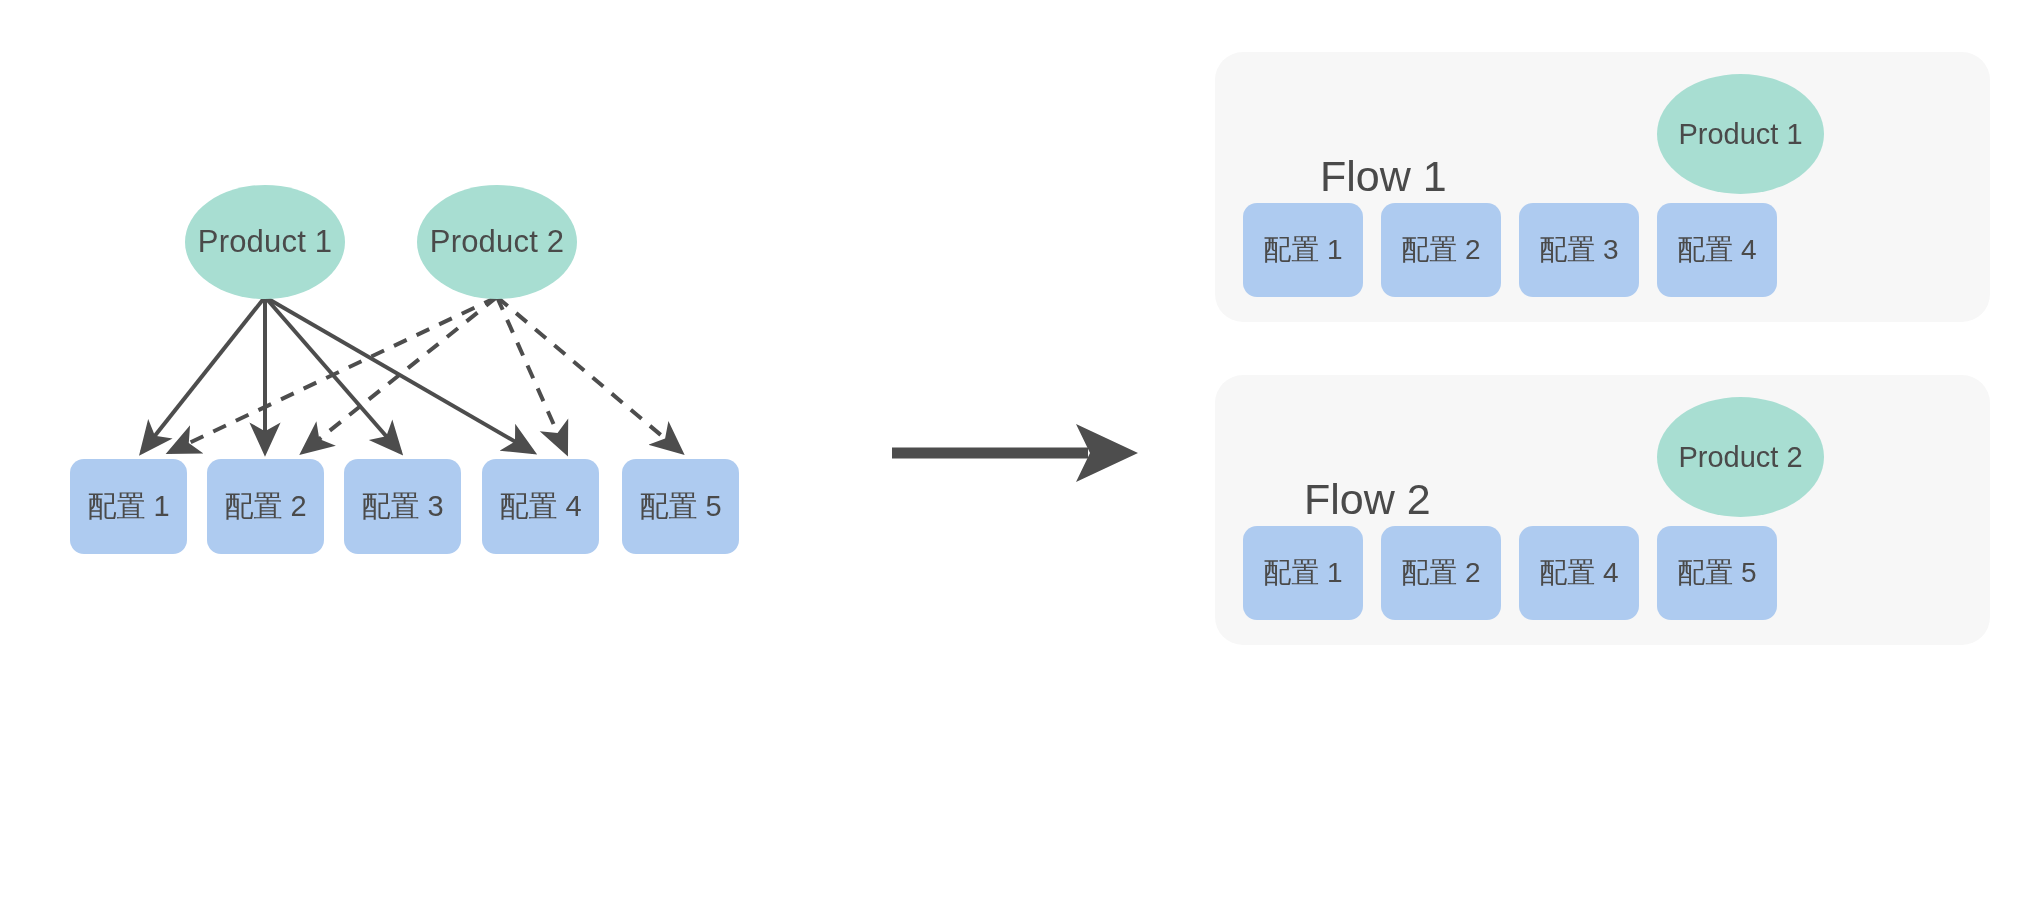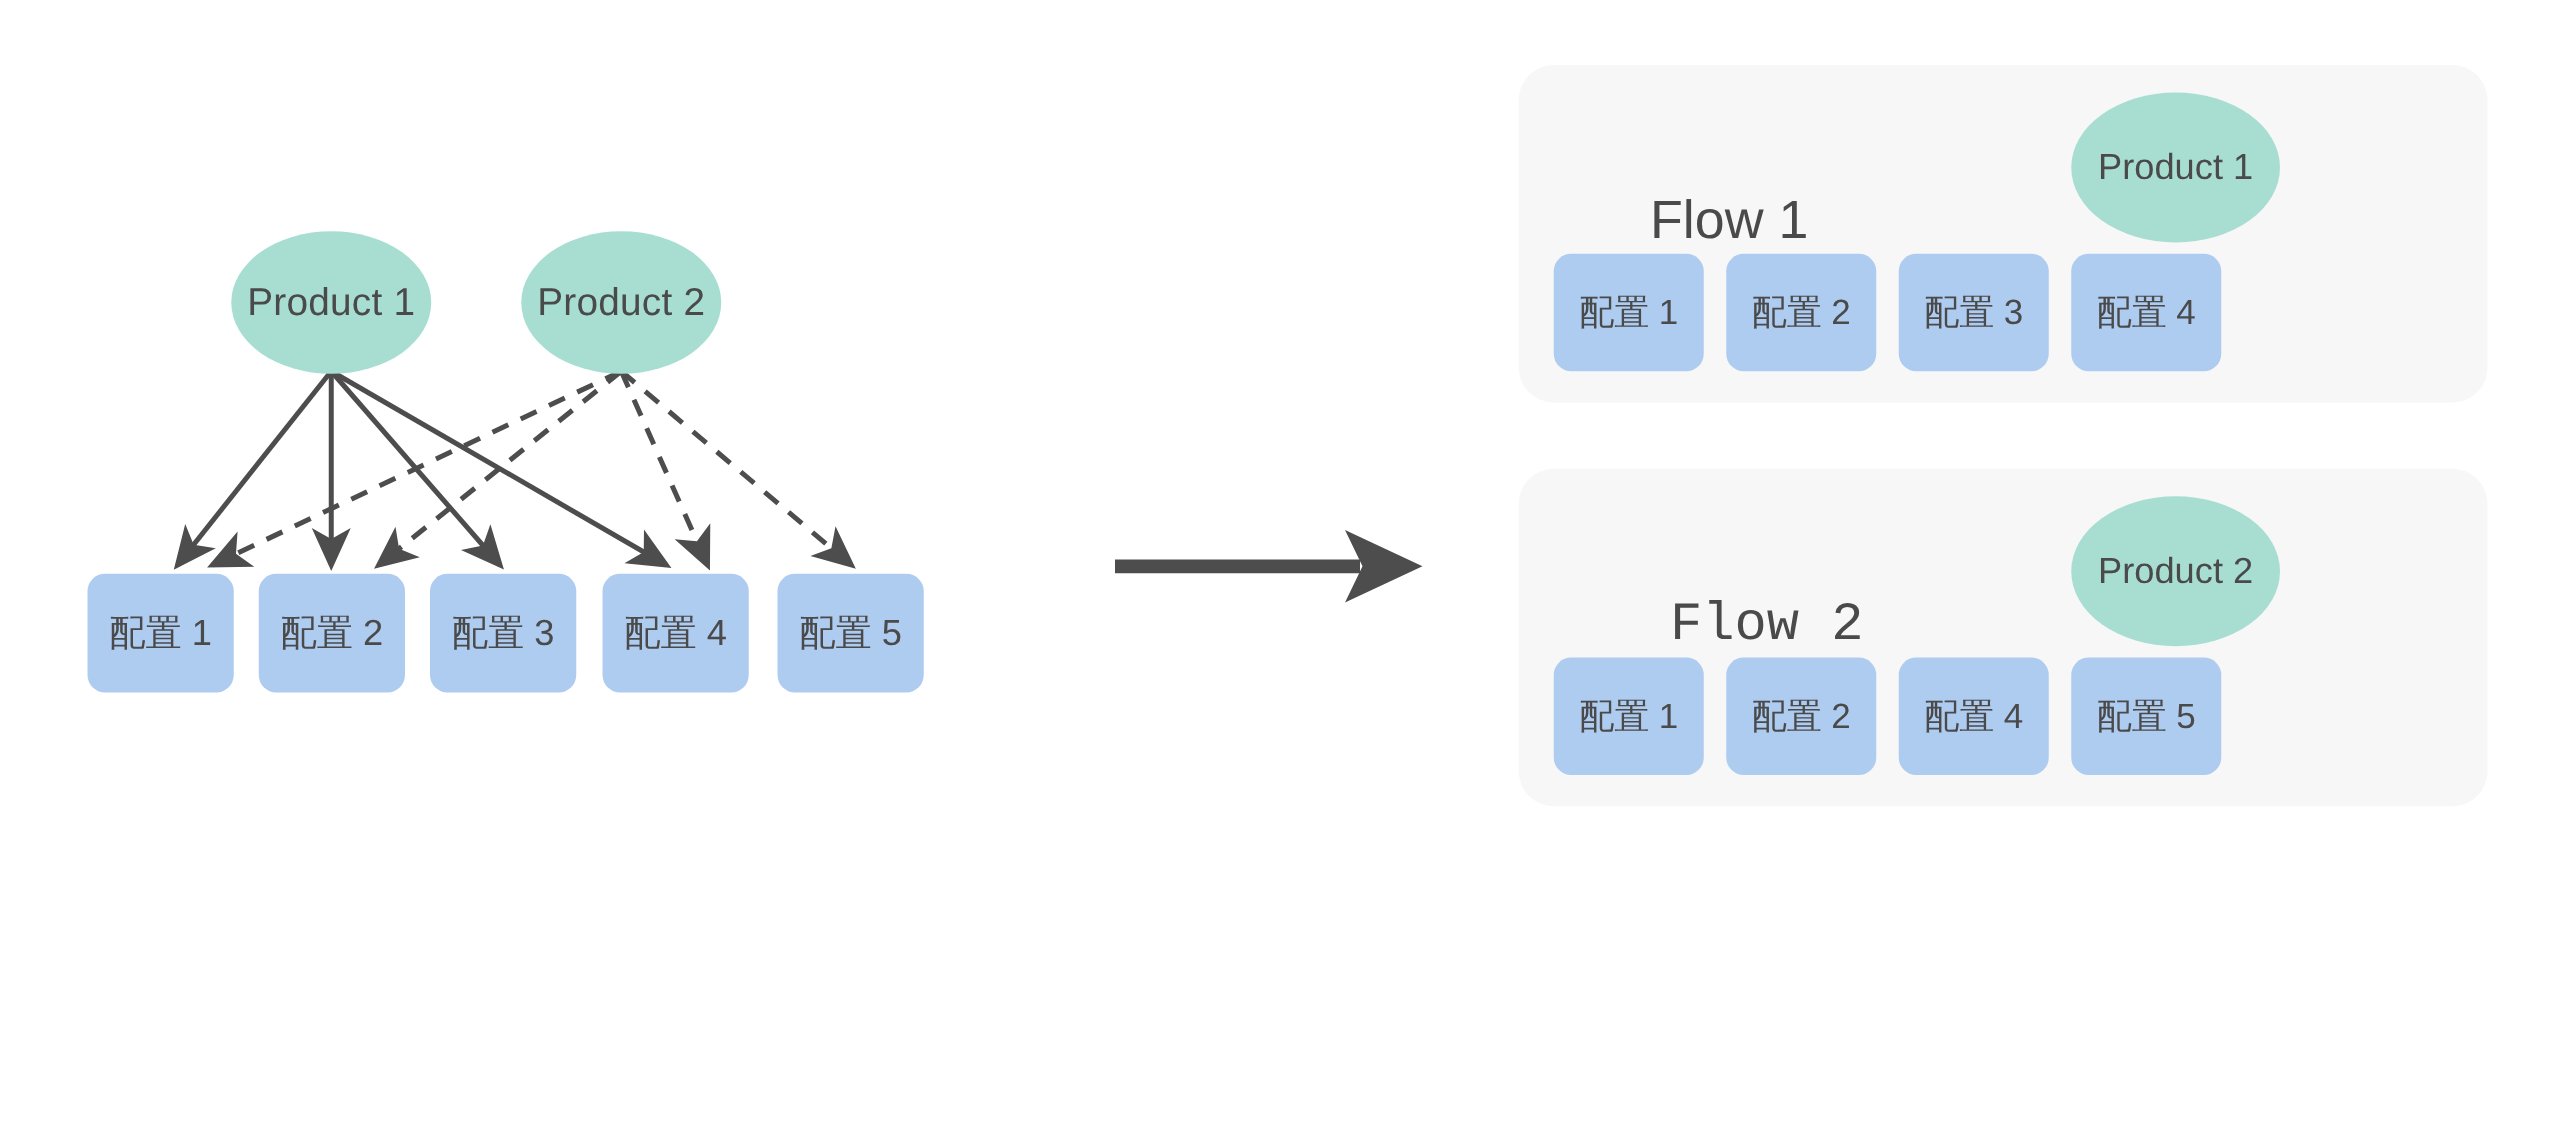--- a/index.html
+++ b/index.html
@@ -180,21 +180,21 @@
     </div>
     <div class="panel-chip" style="left:304px; top:151px; width:120px; height:94px;">
       <span>配置 3</span>
     </div>
     <div class="panel-chip" style="left:442px; top:151px; width:120px; height:94px;">
       <span>配置 4</span>
     </div>
   </div>
 
   <div class="flow-panel" style="left:1215px; top:375px; width:775px; height:270px;">
-    <div class="flow-title" style="left:121px; top:100px;font-family:Liberation Mono, monospace;">
+    <div class="flow-title" style="left:89px; top:100px;">
       <span>Flow 2</span>
     </div>
     <div class="panel-ellipse" style="left:442px; top:22px; width:167px; height:120px;">
       <span>Product 2</span>
     </div>
     <div class="panel-chip" style="left:28px; top:151px; width:120px; height:94px;">
       <span>配置 1</span>
     </div>
     <div class="panel-chip" style="left:166px; top:151px; width:120px; height:94px;">
       <span>配置 2</span>

